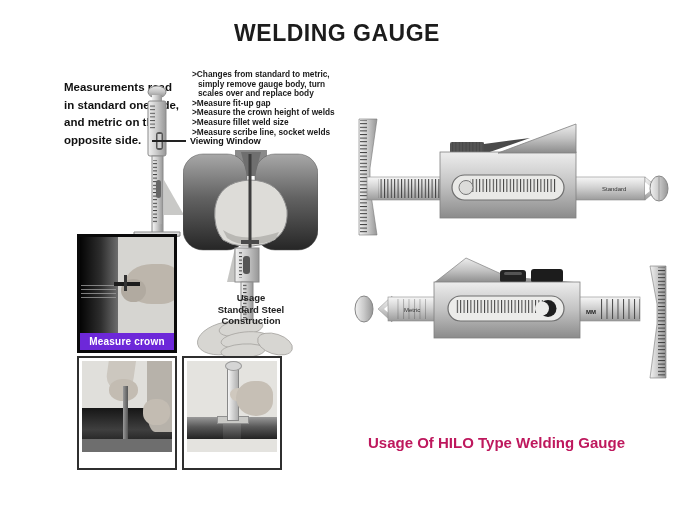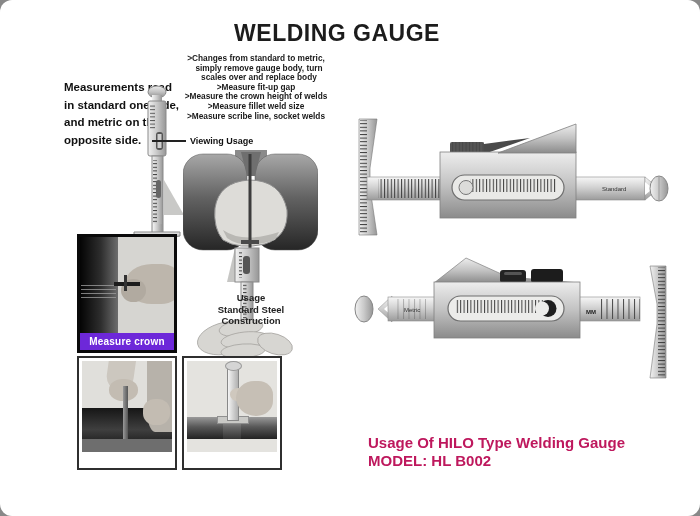--- a/index.html
+++ b/index.html
@@ -1,25 +1,25 @@
 <!DOCTYPE html>
 <html><head>
 <meta charset="utf-8">
 <style>
   html,body{margin:0;padding:0;background:#888;}
   .page{position:relative;width:700px;height:516px;background:#ffffff;overflow:hidden;
-        font-family:"Liberation Sans",sans-serif;color:#111;border-radius:12px;}
+        font-family:"Liberation Sans",sans-serif;color:#111;}
   .title{position:absolute;left:0;right:0;top:20px;text-align:center;
          font-size:23px;font-weight:700;letter-spacing:.5px;color:#1c1c1c;
          transform:translateX(-13px);}
   .logo{position:absolute;right:7px;top:14px;width:146px;height:88px;}
   .left-note{position:absolute;left:64px;top:79px;width:116px;
              font-size:11.5px;font-weight:700;line-height:17.5px;color:#111;}
-  .features{position:absolute;left:176px;top:54px;width:160px;margin:0;padding:0;
-            font-size:8.3px;font-weight:700;line-height:9.6px;color:#1a1a1a;text-align:center;}
+  .features{position:absolute;left:176px;top:54px;width:160px;margin:16px;padding:0;
+            font-size:8.3px;font-weight:700;line-height:9.6px;color:#1a1a1a;}
   .features li{list-style:none;padding-left:6px;text-indent:-6px;}
   .vw{position:absolute;left:152px;top:136px;display:flex;align-items:center;gap:4px;}
   .vw-line{width:34px;height:1.5px;background:#222;}
   .vw-label{font-size:9px;font-weight:700;color:#111;}
   .construction{position:absolute;left:198px;top:292px;width:106px;text-align:center;
                 font-size:9.5px;font-weight:700;line-height:11.5px;color:#222;z-index:5;}
   .footer{position:absolute;left:368px;top:434px;font-size:15px;font-weight:700;
           line-height:18px;color:#be185d;}
   svg{position:absolute;}
   .sgauge{left:132px;top:84px;}
@@ -125,21 +125,21 @@
   <ul class="features">
     <li>&gt;Changes from standard to metric, simply remove gauge body, turn scales over and replace body</li>
     <li>&gt;Measure fit-up gap</li>
     <li>&gt;Measure the crown height of welds</li>
     <li>&gt;Measure fillet weld size</li>
     <li>&gt;Measure scribe line, socket welds</li>
   </ul>
 
   <div class="vw">
     <span class="vw-line"></span>
-    <span class="vw-label">Viewing Usage</span>
+    <span class="vw-label">Viewing Window</span>
   </div>
 
   <svg class="pipes" width="135" height="208" viewBox="0 0 135 208">
     <rect x="52" y="2" width="32" height="26" fill="#8a8a8a"></rect>
     <rect x="0" y="6" width="64" height="96" rx="20" fill="url(#gPipe)" stroke="#555" stroke-width=".5"></rect>
     <rect x="72" y="6" width="63" height="96" rx="20" fill="url(#gPipe)" stroke="#555" stroke-width=".5"></rect>
     <polygon points="58,4 64,28 72,28 78,4" fill="#6f6f6f"></polygon>
     <path d="M32,60 Q36,34 66,32 Q98,32 104,62 Q106,88 82,96 Q56,102 40,92 Q30,80 32,60 Z" fill="#dddcd8" stroke="#8f8f8f"></path>
     <path d="M40,82 Q60,96 96,84 L92,92 Q60,102 44,90 Z" fill="#b9b8b4"></path>
     <rect x="65.5" y="6" width="3" height="94" fill="#3c3c3c"></rect>
@@ -239,16 +239,15 @@
     <circle cx="200" cy="56.5" r="8.5" fill="#1f1f1f"></circle>
     <circle cx="194" cy="56.5" r="7" fill="#ececea"></circle>
     <text x="238" y="62" font-size="6" font-weight="bold" fill="#222" font-family="Liberation Sans, sans-serif">MM</text>
     <rect x="252" y="47" width="40" height="20" fill="url(#tickVm)"></rect>
     <polygon points="302,14 318,14 318,126 302,126 309,72 309,52" fill="url(#gMetH)" stroke="#777" stroke-width=".6"></polygon>
     <rect x="310" y="15" width="7" height="110" fill="url(#tickH)"></rect>
   </svg>
 
   <div class="footer">
     <div>Usage Of HILO Type Welding Gauge</div>
-    <div>MODEL: HL B002</div>
   </div>
 
 </div>
 
 </body></html>

